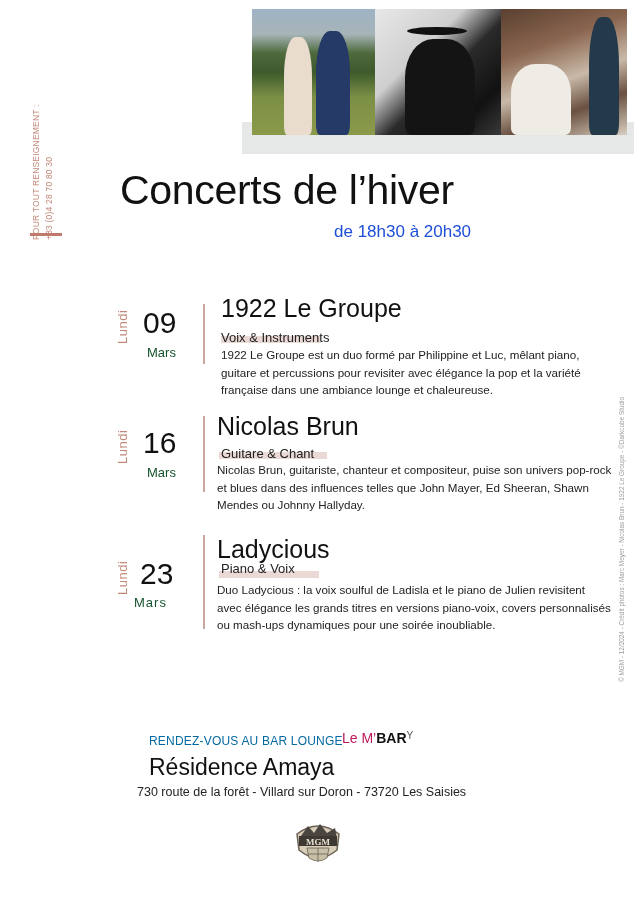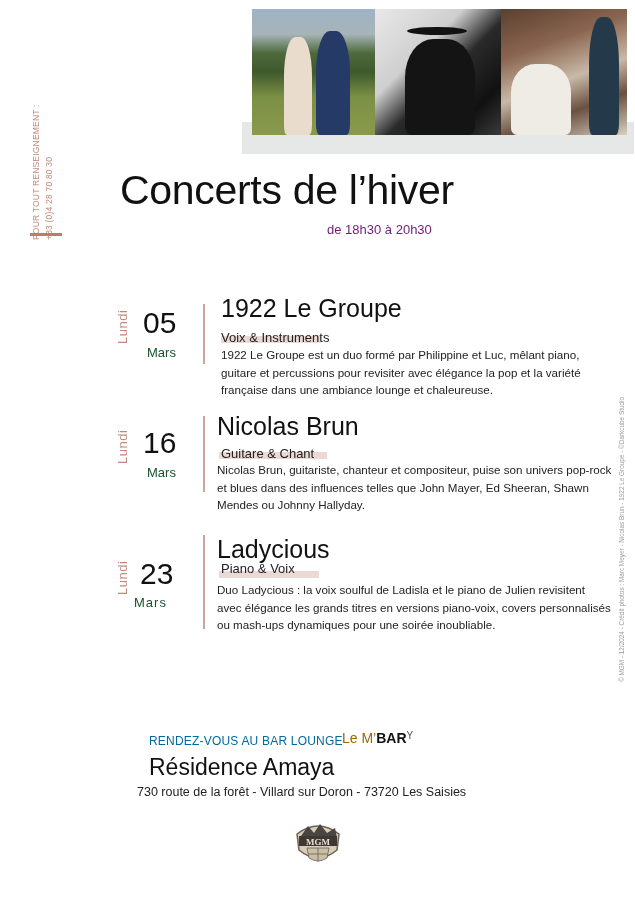--- a/index.html
+++ b/index.html
@@ -25,21 +25,21 @@
   .photo-shadow { left:242px; top:122px; width:392px; height:32px; background:#e6e7e7; }
   .photos { left:252px; top:9px; width:375px; height:126px; display:flex; }
   .photo { height:126px; position:relative; overflow:hidden; }
   .p1 { width:123px; background:linear-gradient(180deg,#9fb3c6 0%,#a7b4b8 20%,#4e6a3c 35%,#3e5a2c 50%,#7b8f45 70%,#8a9a4a 100%); }
   .p2 { width:126px; background:linear-gradient(135deg,#e8e8e8 0%,#cfcfcf 35%,#2a2a2a 55%,#111 80%,#3a3a3a 100%); }
   .p3 { width:126px; background:linear-gradient(160deg,#5a4030 0%,#8a6650 30%,#c9b9a8 55%,#6a5040 75%,#d8cfc0 100%); }
   .fig { position:absolute; border-radius:40% 40% 10% 10%; }
 
   
   .title { left:120px; top:167px; font-size:41px; color:#111; letter-spacing:-0.3px; font-weight:400; }
-  .subtitle { left:327px; top:222px; font-size:13px; color:#701a75; }
+  .subtitle { left:334px; top:222px; font-size:17px; color:#1d4ed8; }
 
   
   .event { left:115px; width:500px; }
   .day-name {
     position:absolute; left:0; font-size:13px; color:#c2887a;
     transform-origin:left top; transform:rotate(-90deg); letter-spacing:0.5px;
   }
   .day-num { position:absolute; font-size:30px; color:#111; font-weight:400; }
   .month { position:absolute; font-size:13px; color:#14532d;text-align:center; }
   .vline { position:absolute; width:2px; background:#c9a79e; }
@@ -51,21 +51,21 @@
   
   .credit {
     left:618px; top:682px; width:280px;
     transform-origin:left top; transform:rotate(-90deg);
     font-size:6.4px; color:#9a9a9a; white-space:nowrap;
   }
 
   
   .rdv { left:149px; top:734px; font-size:12px; color:#0369a1; letter-spacing:0.2px; }
   .bar-logo { left:342px; top:730px; font-size:14px; white-space:nowrap; }
-  .bar-logo .lm { color:#a16207; font-weight:300; }
+  .bar-logo .lm { color:#be185d; font-weight:300; }
   .bar-logo .bar { color:#111; font-weight:700; }
   .bar-logo .glass { color:#555; font-size:10px; vertical-align:top; }
   .venue { left:149px; top:754px; font-size:23px; color:#111; }
   .address { left:137px; top:785px; font-size:12.5px; color:#222; }
 
   .mgm { left:293px; top:816px; width:50px; height:50px; }
 </style>
 </head>
 <body>
 
@@ -91,21 +91,21 @@
     <div class="fig" style="left:10px;top:55px;width:60px;height:71px;background:#efece6;"></div>
     <div class="fig" style="left:88px;top:8px;width:30px;height:118px;background:#243a4a;"></div>
   </div>
 </div>
 
 <div class="abs title">Concerts de l’hiver</div>
 <div class="abs subtitle">de 18h30 à 20h30</div>
 
 <div class="abs event" style="top:296px;height:110px;">
   <div class="day-name" style="top:48px;">Lundi</div>
-  <div class="day-num" style="left:28px;top:10px;">05</div>
+  <div class="day-num" style="left:28px;top:10px;">09</div>
   <div class="month" style="left:32px;top:49px;">Mars</div>
   <div class="vline" style="left:88px;top:8px;height:60px;"></div>
   <div class="ev-name" style="left:106px;top:-2px;">1922 Le Groupe</div>
   <div class="ev-hl" style="left:106px;top:40px;width:100px;"></div>
   <div class="ev-tag" style="left:106px;top:34px;">Voix &amp; Instruments</div>
   <div class="ev-desc" style="left:106px;top:50px;">1922 Le Groupe est un duo formé par Philippine et Luc, mêlant piano, guitare et percussions pour revisiter avec élégance la pop et la variété française dans une ambiance lounge et chaleureuse.</div>
 </div>
 
 <div class="abs event" style="top:412px;height:110px;">
   <div class="day-name" style="top:52px;">Lundi</div>

